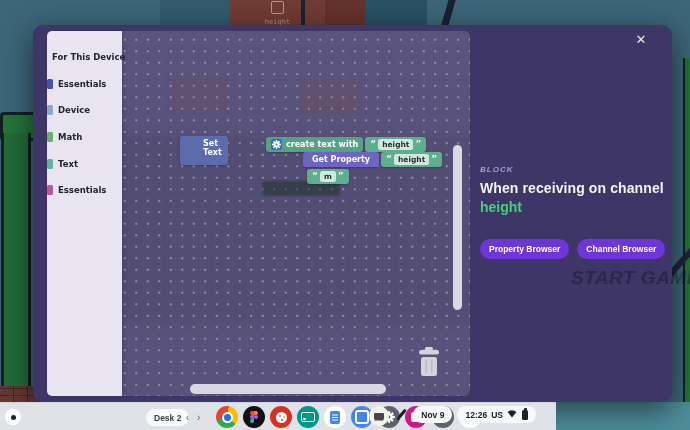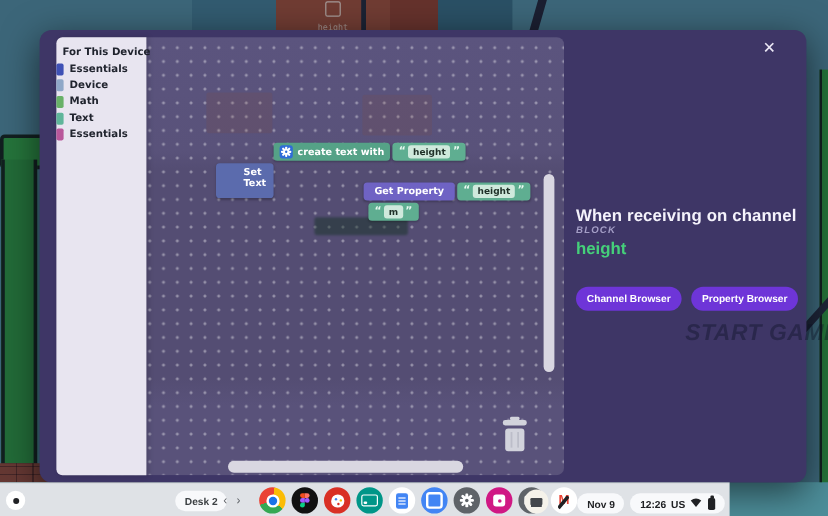--- a/index.html
+++ b/index.html
@@ -31,31 +31,31 @@
     background:linear-gradient(180deg,#5b547e 0%,#59527a 26%,#544d73 30%,#544d73 78%,#59527a 84%);
     background-color:#59527a;}
   #canvas .dots{position:absolute;left:0;top:0;right:0;bottom:0;
     background-image:radial-gradient(rgba(255,255,255,.38) 1px,transparent 1.5px);
     background-size:11.5px 11.5px;background-position:3px 3px;}
   .bleed{position:absolute;background:#8a4a33;opacity:.16;border-radius:2px;}
   .bleed-band{position:absolute;left:215px;top:150px;width:78px;height:15px;background:#11301f;opacity:.45;filter:blur(1px);border-radius:2px;}
 
   
   #sidebar{position:absolute;left:14px;top:6px;width:75px;height:365px;background:#e8e5f0;border-radius:5px 0 0 5px;box-shadow:2px 0 4px rgba(0,0,0,.15);}
-  .cat{display:flex;align-items:center;height:12.6px;margin-top:1px;cursor:pointer;}
+  .cat{display:flex;align-items:center;height:12.6px;margin-top:14px;cursor:pointer;}
   #cat-list{padding-top:6px;}
   .cat-tab{width:6px;height:10px;border-radius:1.5px;margin:0 5px 0 0;}
   .c0{background:#f6b73c}.c1{background:#3f51b5}.c2{background:#8fa8c8}.c3{background:#68b168}.c4{background:#5fb59a}.c5{background:#b9579b}
   .cat-label{font-family:"DejaVu Sans",sans-serif;font-size:8.5px;font-weight:600;color:#20242e;white-space:nowrap;}
 
   
   .block{position:absolute;font-family:"DejaVu Sans",sans-serif;color:#fff;}
   #blk-settext{left:133px;top:105px;width:48px;height:29px;background:#5b6bad;border-radius:3px;font-size:8px;font-weight:600;padding:3px 0 0 23px;box-sizing:border-box;box-shadow:0 1px 2px rgba(0,0,0,.25);}
   .brow{display:flex;align-items:stretch;}
-  #row1{left:181px;top:88px;height:15px;}
+  #row1{left:181px;top:106px;height:15px;padding-left:38px;}
   #row2{left:256px;top:121px;height:15px;}
   #row3{left:260px;top:138px;height:15px;}
   .seg{display:flex;align-items:center;border-radius:3px;box-shadow:0 1px 2px rgba(0,0,0,.25);}
   .seg-green{background:#55a287;padding:0 5px;}
   .seg-purple{background:#6f63c4;padding:0 9px;}
   .seg-quote{background:#5fae91;padding:0 3px;margin-left:2px;}
   .seg-label{font-size:8px;font-weight:600;white-space:nowrap;}
   .gear{width:11px;height:11px;background:#2f6cd8;border-radius:2.5px;margin-right:4px;display:flex;align-items:center;justify-content:center;flex:none;}
   .q{font-size:9px;font-weight:700;color:#eafaf1;margin:0 2px;line-height:1;}
   .field{background:#cfe9dc;color:#1f3028;font-size:7.5px;font-weight:700;border-radius:2.5px;padding:1.5px 4px;line-height:1;}
@@ -69,21 +69,21 @@
   #inspector{position:absolute;left:447px;top:140px;width:200px;}
   #kicker{font-size:8px;font-weight:700;font-style:italic;letter-spacing:1px;color:#a49ec6;}
   #insp-title{margin-top:6px;font-size:14px;font-weight:700;color:#f4f2fb;letter-spacing:.1px;}
   #insp-channel{margin-top:3px;font-size:14px;font-weight:700;color:#45d07a;}
   #insp-buttons{margin-top:24px;display:flex;gap:8px;}
   .insp-btn{background:#6e35d8;color:#fff;font-size:8.5px;font-weight:700;border:none;border-radius:12px;padding:5px 9px;cursor:pointer;font-family:"Liberation Sans",sans-serif;}
   #pieces{margin-top:9px;font-size:8.5px;color:#a9a3c8;}
   #start-game-ghost{position:absolute;left:538px;top:242px;font-size:19px;font-weight:900;font-style:italic;color:rgba(10,16,35,.38);letter-spacing:.5px;white-space:nowrap;}
 
   
-  #taskbar{position:absolute;left:0;top:402px;width:608px;height:28px;background:#dfe2e6;border-top:1px solid rgba(0,0,0,.06);box-sizing:border-box;}
+  #taskbar{position:absolute;left:0;top:402px;width:556px;height:28px;background:#dfe2e6;border-top:1px solid rgba(0,0,0,.06);box-sizing:border-box;}
   #launcher{position:absolute;left:5px;top:6px;width:16px;height:16px;background:#fff;border-radius:50%;display:flex;align-items:center;justify-content:center;cursor:pointer;}
   #launcher span{width:5px;height:5px;background:#202124;border-radius:50%;}
   #desk-pill{position:absolute;left:146px;top:6px;height:17px;background:#f8f9fb;border-radius:9px;padding:0 8px;display:flex;align-items:center;font-size:8.5px;font-weight:600;color:#3c4043;cursor:pointer;}
   .desk-arrow{position:absolute;top:6px;height:17px;display:flex;align-items:center;font-size:10px;color:#5f6368;cursor:pointer;}
   #desk-prev{left:186px;} #desk-next{left:197px;}
   #apps{position:absolute;left:216px;top:3px;display:flex;gap:5px;}
   .app{width:22px;height:22px;border-radius:50%;position:relative;display:flex;align-items:center;justify-content:center;cursor:pointer;flex:none;}
   
   .ic-chrome{background:conic-gradient(from 130deg,#34a853 0 120deg,#ea4335 0 240deg,#fbbc05 0 360deg);}
   .chrome-ring{width:11px;height:11px;background:#fff;border-radius:50%;display:flex;align-items:center;justify-content:center;}
@@ -119,21 +119,21 @@
   .pinksq{width:10px;height:10px;background:#fff;border-radius:2.5px;display:flex;align-items:center;justify-content:center;}
   .pinksq i{width:3px;height:3px;background:#d01884;border-radius:50%;}
   
   .ic-input{background:#5f6368;}
   .kbd{width:12px;height:8px;background:#fff;border-radius:1.5px;position:relative;}
   .kbd i{position:absolute;left:2px;top:2px;width:1.5px;height:1.5px;background:#5f6368;box-shadow:3px 0 0 #5f6368,6px 0 0 #5f6368,1.5px 3px 0 #5f6368,4.5px 3px 0 #5f6368;}
   
   .ic-gmail{background:#fff;}
   .gmail-m{font-size:11px;font-weight:800;color:#ea4335;font-family:"Liberation Sans",sans-serif;}
   
-  #tray{position:absolute;right:4px;top:3px;height:22px;display:flex;align-items:flex-end;gap:5px;}
+  #tray{position:absolute;right:20px;top:3px;height:22px;display:flex;align-items:flex-start;gap:5px;}
   #capture{width:20px;height:20px;border-radius:50%;background:#f5f2ea;display:flex;align-items:center;justify-content:center;cursor:pointer;}
   .laptop{width:10px;height:6px;background:#43464b;border-radius:1px;box-shadow:0 2px 0 -0.5px #43464b;}
   #stylus{width:14px;height:18px;position:relative;cursor:pointer;}
   #stylus i{position:absolute;left:6px;top:2px;width:3px;height:13px;background:#202124;border-radius:2px 2px 0 3px;transform:rotate(40deg);}
   .pill{height:17px;background:#f8f9fb;border-radius:9px;display:flex;align-items:center;padding:0 8px;font-size:8.5px;font-weight:600;color:#202124;gap:4px;cursor:pointer;}
   .battery{width:6px;height:10px;background:#202124;border-radius:1.5px;position:relative;margin-left:1px;}
   .battery:before{content:"";position:absolute;left:1.5px;top:-2px;width:3px;height:2px;background:#202124;border-radius:1px 1px 0 0;}
 </style>
 </head>
 <body>
@@ -252,26 +252,26 @@
       <div class="cat">
         <span class="cat-tab c5"></span>
         <span class="cat-label">Essentials</span>
       </div>
     </div>
   </div>
 
   <div id="start-game-ghost">START GAME</div>
 
   <div id="inspector">
+    <div id="kicker">BLOCK</div>
     <div id="insp-title">When receiving on channel</div>
-    <div id="kicker">BLOCK</div>
     <div id="insp-channel">height</div>
     <div id="insp-buttons">
+      <button class="insp-btn">Property Browser</button>
       <button class="insp-btn">Channel Browser</button>
-      <button class="insp-btn">Property Browser</button>
     </div>
   </div>
 </div>
 
 <div id="taskbar">
   <div id="launcher">
       <span></span>
     </div>
 
   <div id="desk-pill">

